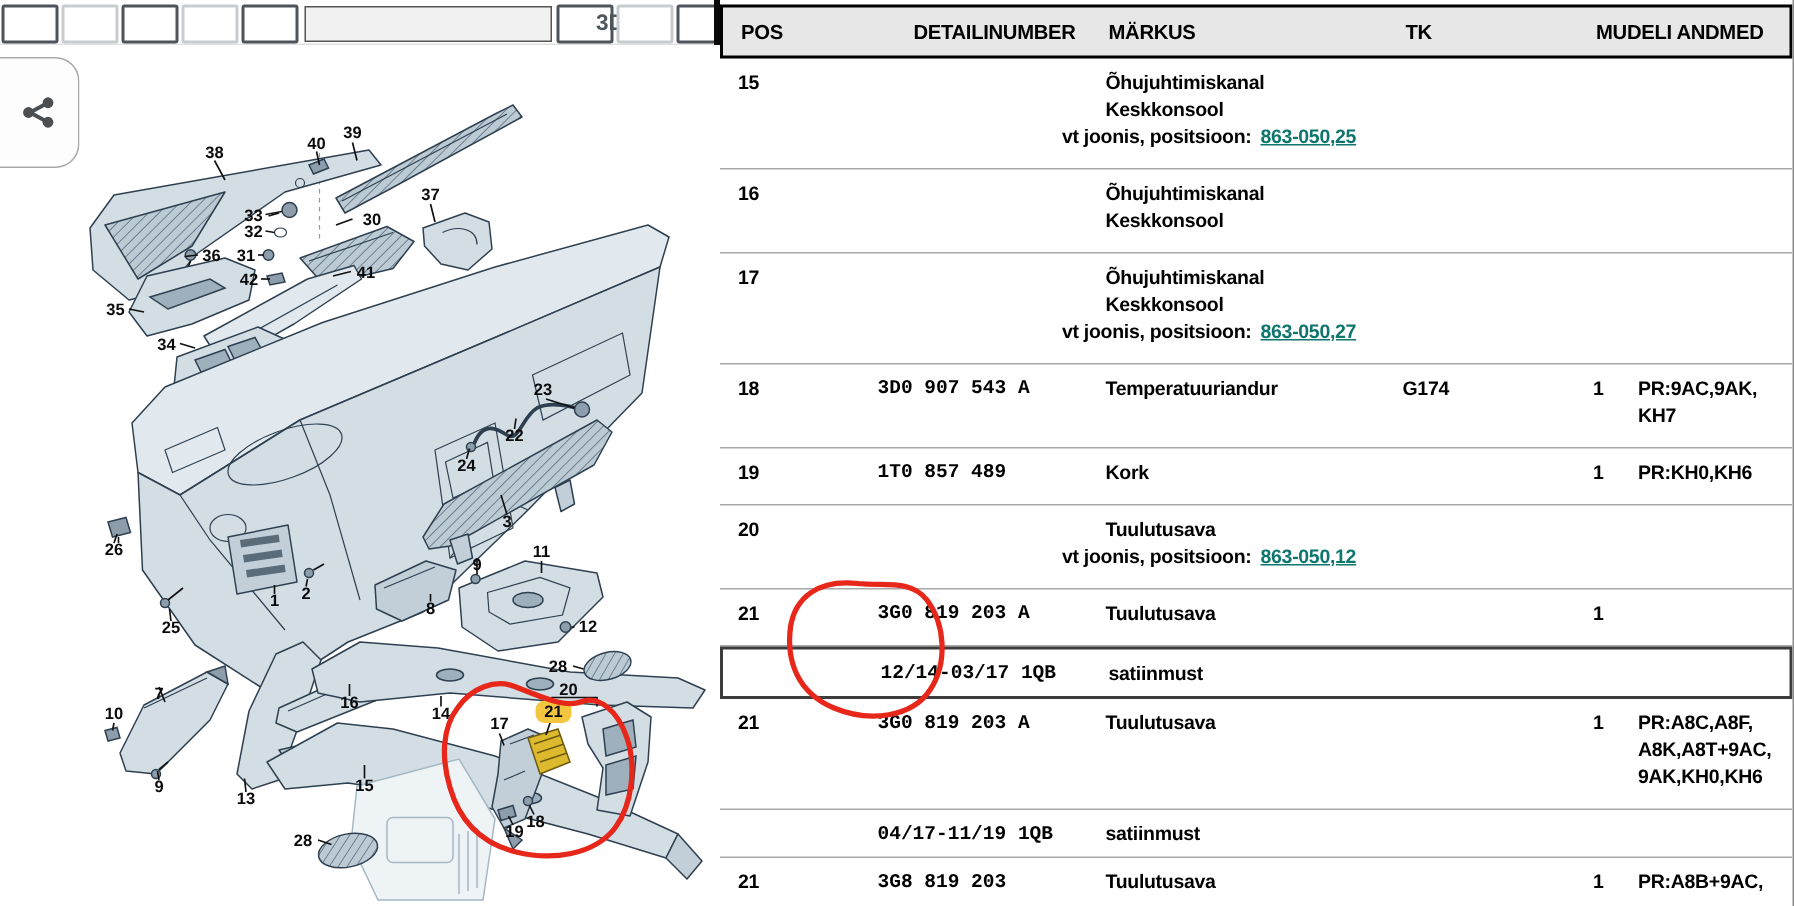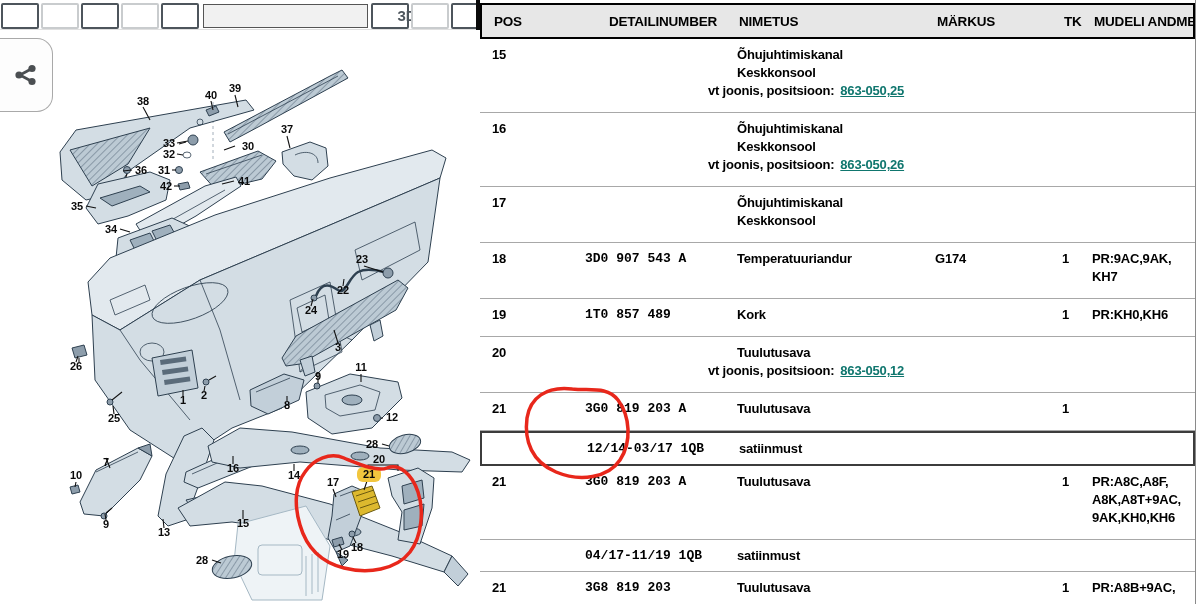--- a/index.html
+++ b/index.html
@@ -372,21 +372,20 @@
         </g>
 
       <path class="red-annot" d="M344,458 C330,452 314,459 305,472 C295,485 294,505 300,525 C306,546 320,562 344,568 C368,574 396,570 410,552 C422,536 424,510 418,492 C412,474 399,463 387,468 C377,472 359,464 344,458" stroke="#e8271b"></path>
     </svg>
   </div>
 
   <div class="table-wrap">
     <div class="thead">
         <div class="hcell h0">POS</div>
         <div class="hcell h1">DETAILINUMBER</div>
-        <div class="hcell h2">NIMETUS</div>
         <div class="hcell h3">MÄRKUS</div>
         <div class="hcell h4">TK</div>
         <div class="hcell h5">MUDELI ANDMED</div>
       </div>
     <div>
         <div class="trow">
           <div class="tgrid">
             <div class="tcell c-pos">
               <div>15</div>
             </div>
@@ -408,36 +407,36 @@
             </div>
             <div class="tcell c-num mono"></div>
             <div class="tcell c-name">
               <div>Õhujuhtimiskanal</div>
               <div>Keskkonsool</div>
             </div>
             <div class="tcell c-mark"></div>
             <div class="tcell c-tk"></div>
             <div class="tcell c-model"></div>
           </div>
-          <div class="refline"><span>vt joonis, positsioon:</span><a href="#" class="reflink">863-050,26</a></div>
         </div>
         <div class="trow">
           <div class="tgrid">
             <div class="tcell c-pos">
               <div>17</div>
             </div>
             <div class="tcell c-num mono"></div>
             <div class="tcell c-name">
               <div>Õhujuhtimiskanal</div>
               <div>Keskkonsool</div>
             </div>
             <div class="tcell c-mark"></div>
             <div class="tcell c-tk"></div>
             <div class="tcell c-model"></div>
           </div>
+          <div class="refline"><span>vt joonis, positsioon:</span><a href="#" class="reflink">863-050,27</a></div>
         </div>
         <div class="trow">
           <div class="tgrid">
             <div class="tcell c-pos">
               <div>18</div>
             </div>
             <div class="tcell c-num mono">
               <div>3D0 907 543 A</div>
             </div>
             <div class="tcell c-name">

